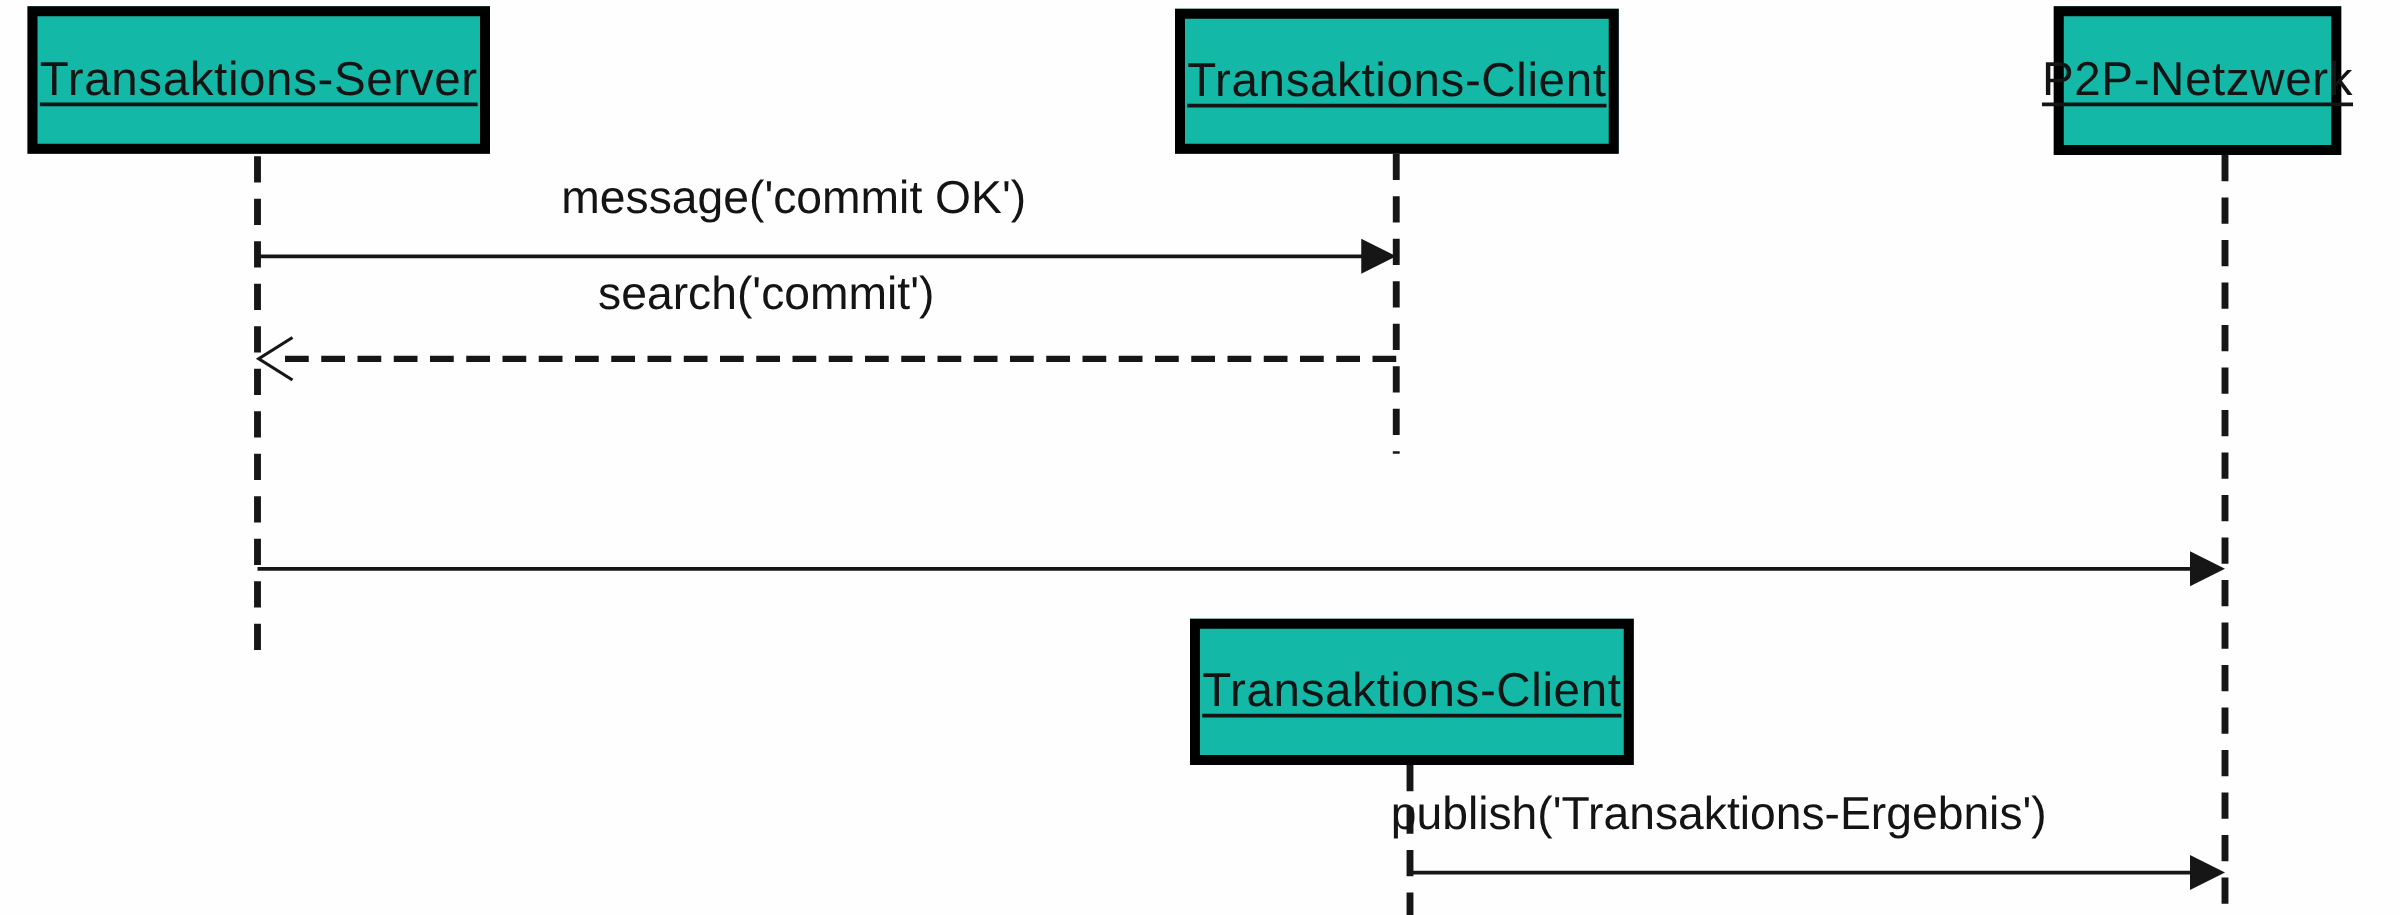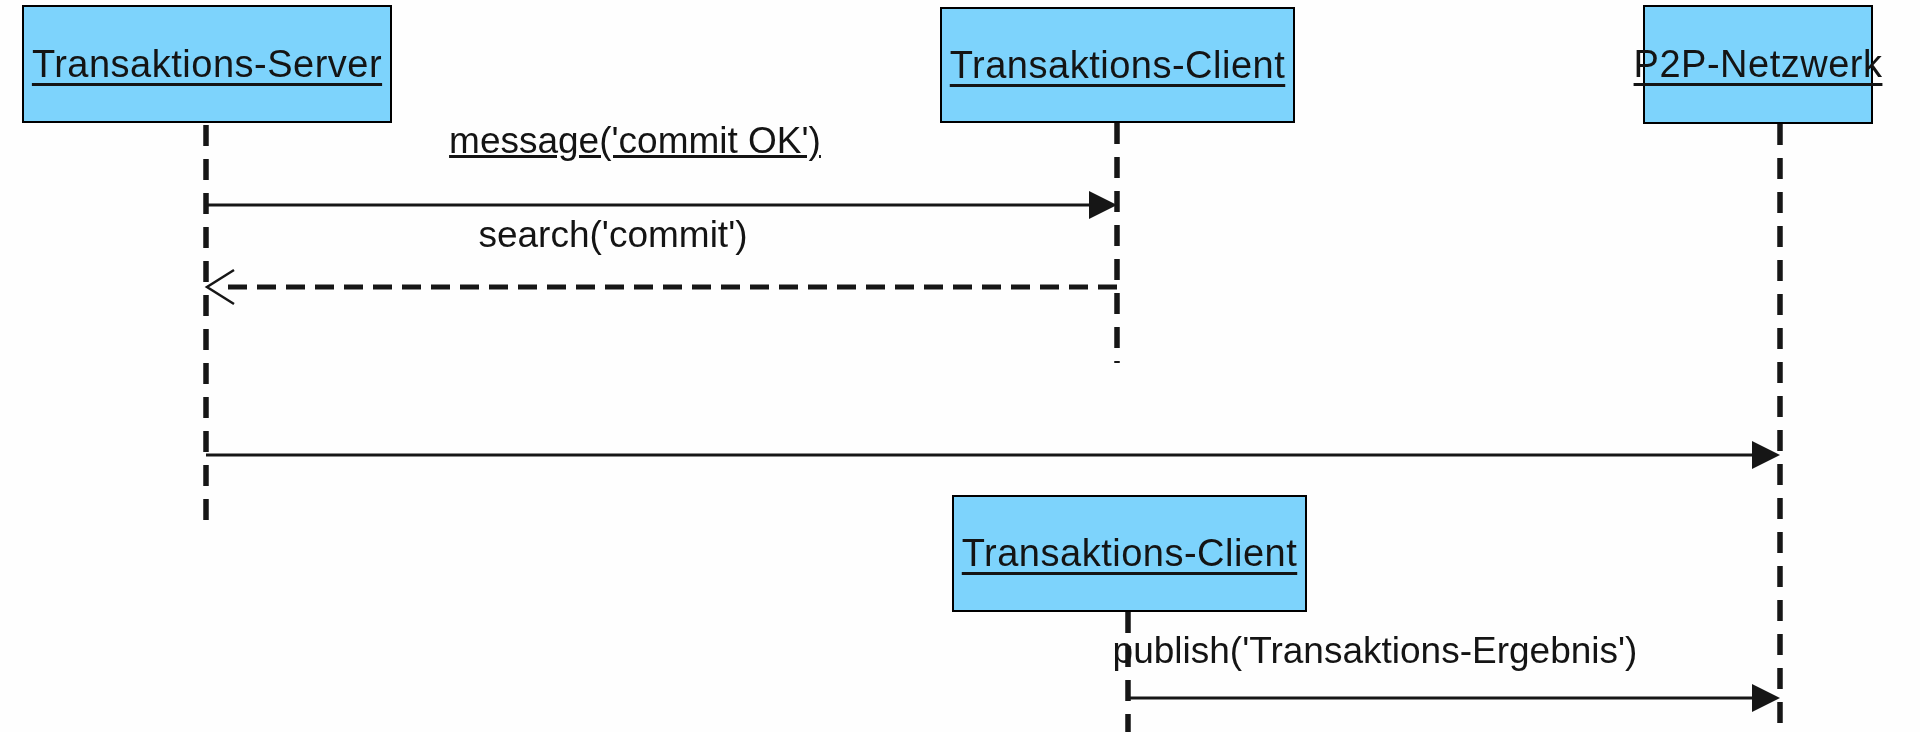--- a/index.html
+++ b/index.html
@@ -18,22 +18,22 @@
   }
   #lines-layer {
     position: absolute;
     left: 0;
     top: 0;
     width: 1920px;
     height: 732px;
   }
   .actor-box {
     position: absolute;
-    border: 2px solid #000000;
-    background: #7dd3fc;
+    border: 8px solid #000000;
+    background: #14b8a6;
     display: flex;
     align-items: center;
     justify-content: center;
     box-sizing: border-box;
   }
   .actor-label {
     font-size: 38px;
     letter-spacing: 0.5px;
     text-decoration: underline;
     text-decoration-thickness: 2.5px;
@@ -48,21 +48,21 @@
     align-items: center;
     justify-content: center;
     font-size: 37px;
     white-space: nowrap;
   }
   .box-server  { left: 22px;   top: 5px;   width: 370px; height: 118px; }
   .box-client1 { left: 940px;  top: 7px;   width: 355px; height: 116px; }
   .box-p2p     { left: 1643px; top: 5px;   width: 230px; height: 119px; }
   .box-client2 { left: 952px;  top: 495px; width: 355px; height: 117px; }
 
-  .lbl-msg1   { left: 375px;  top: 117px; text-decoration: underline; }
+  .lbl-msg1   { left: 375px;  top: 134px; }
   .lbl-msg2   { left: 353px;  top: 211px; }
   .lbl-msg3   { left: 732px;  top: 379px; }
   .lbl-msg4   { left: 1115px; top: 627px; }
 </style>
 </head>
 <body>
 
 <div id="canvas">
 
   <svg id="lines-layer" viewBox="0 0 1920 732" xmlns="http://www.w3.org/2000/svg">

